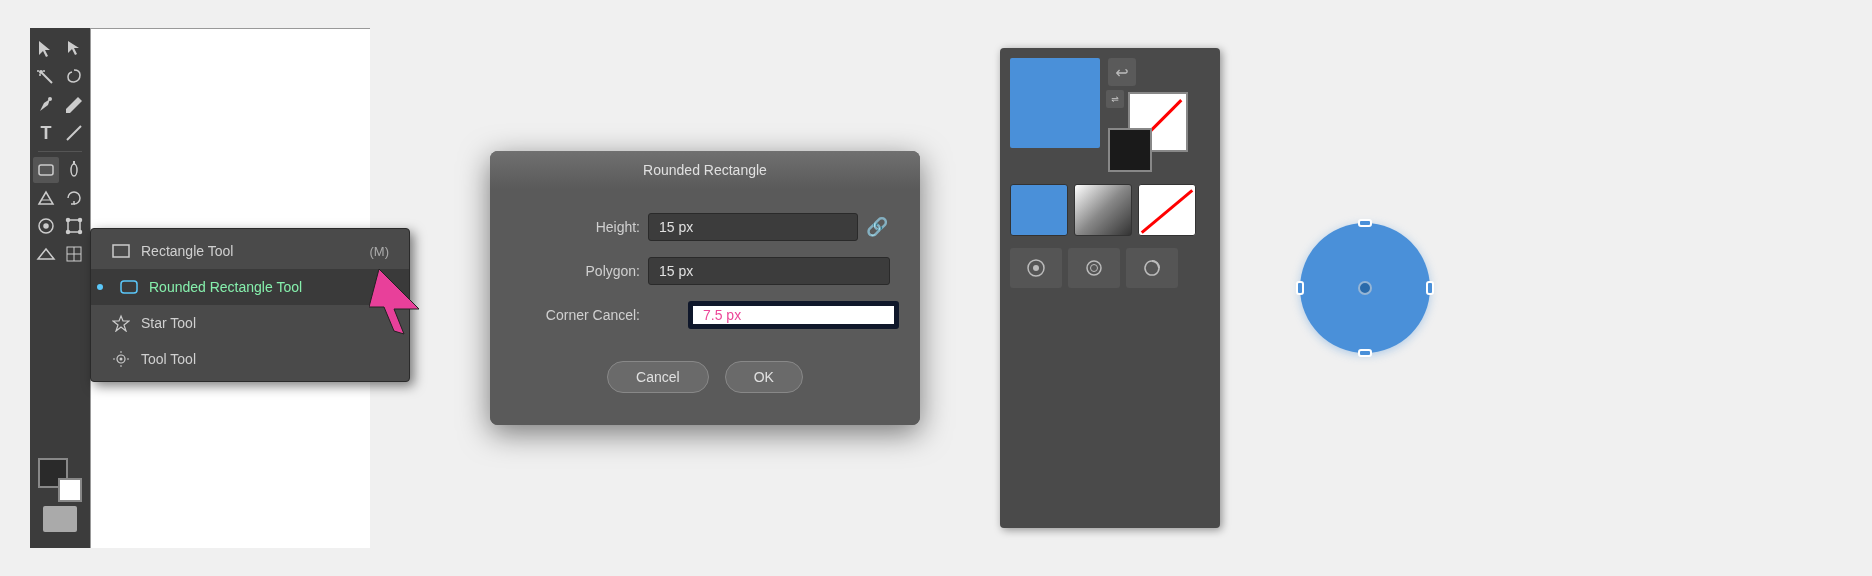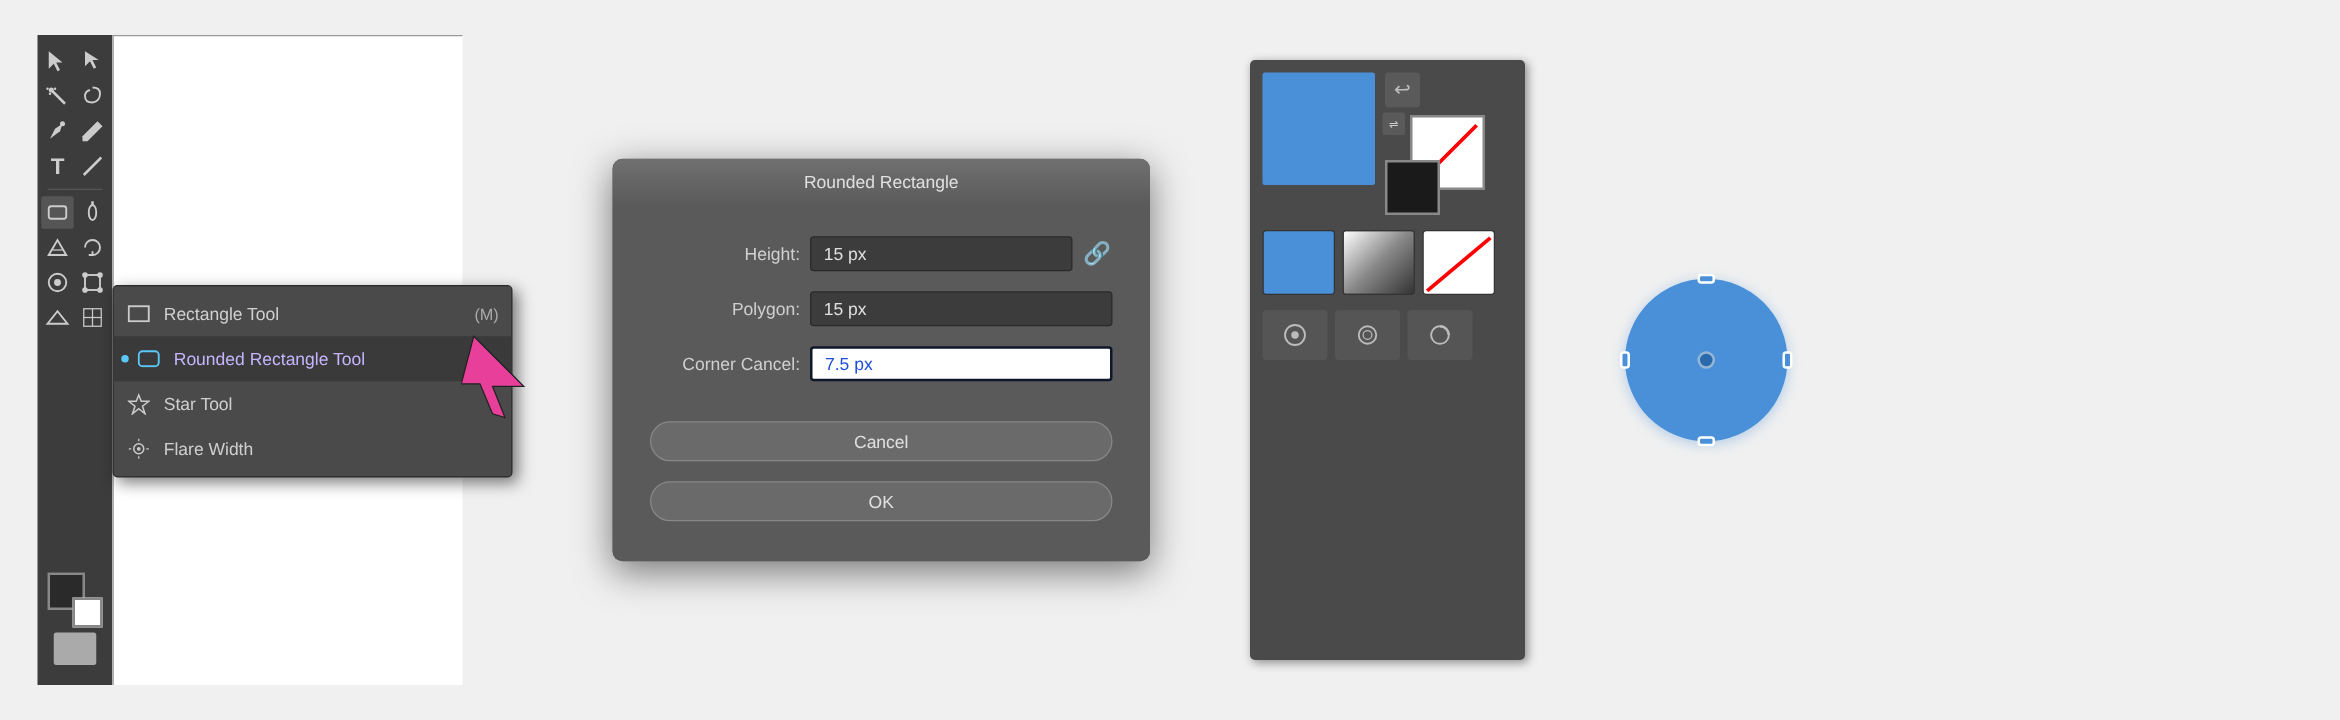--- a/index.html
+++ b/index.html
@@ -86,21 +86,21 @@
       border: 1px solid #2a2a2a;
       border-radius: 4px;
       box-shadow: 4px 4px 12px rgba(0,0,0,0.5);
       z-index: 100;
       padding: 4px 0;
     }
 
     .dropdown-item {
       display: flex;
       align-items: center;
-      padding: 8px 10px;
+      padding: 8px 20px;
       color: #d0d0d0;
       font-size: 14px;
       cursor: pointer;
       position: relative;
       gap: 10px;
     }
 
     .dropdown-item.highlighted {
       color: #5bc8fa;
     }
@@ -178,38 +178,38 @@
       color: #e0e0e0;
       padding: 5px 10px;
       font-size: 14px;
       border-radius: 3px;
       outline: none;
       height: 28px;
     }
 
     .dialog-input.active {
       background: white;
-      color: #1d4ed8;
-      border: 2px solid #0f172a;
+      color: #ec4899;
+      border: 5px solid #0f172a;
+      margin-left: 40px;
     }
 
     .link-icon {
       color: #999;
       font-size: 18px;
       cursor: pointer;
       width: 24px;
       text-align: center;
     }
 
     .dialog-buttons {
       display: flex;
       justify-content: center;
       gap: 16px;
       padding: 16px 0 8px;
-      flex-direction: column;
     }
 
     .dialog-btn {
       padding: 7px 28px;
       border-radius: 20px;
       border: 1px solid #888;
       background: #6a6a6a;
       color: #e0e0e0;
       font-size: 14px;
       cursor: pointer;
@@ -514,21 +514,21 @@
       <span class="shortcut">(M)</span>
     </div>
 
     <div class="dropdown-item highlighted" style="background:#3a3a3a;">
       <div style="position:absolute;left:6px;top:50%;transform:translateY(-50%);width:6px;height:6px;background:#5bc8fa;border-radius:50%;"></div>
       <div class="item-icon" style="margin-left:8px;">
         <svg width="18" height="14" viewBox="0 0 18 14">
           <rect x="1" y="1" width="16" height="12" rx="3" ry="3" fill="none" stroke="#5bc8fa" stroke-width="1.5"></rect>
         </svg>
       </div>
-      <span style="color:#c4b5fd;text-align:center;">Rounded Rectangle Tool</span>
+      <span style="color:#86efac;text-align:center;">Rounded Rectangle Tool</span>
     </div>
 
     <svg width="80" height="80" style="position:absolute;right:-40px;top:30px;z-index:300;">
       <polygon points="10,10 50,50 25,50 35,75 25,72 15,48 0,48" fill="#e8409a" stroke="#222" stroke-width="1"></polygon>
     </svg>
 
 
     <div class="dropdown-item">
       <div class="item-icon">
         <svg width="18" height="18" viewBox="0 0 18 18">
@@ -542,21 +542,21 @@
       <div class="item-icon">
         <svg width="18" height="18" viewBox="0 0 18 18">
           <circle cx="9" cy="9" r="4" fill="none" stroke="#ccc" stroke-width="1.2"></circle>
           <circle cx="9" cy="9" r="1.5" fill="#ccc"></circle>
           <line x1="9" y1="1" x2="9" y2="3" stroke="#ccc" stroke-width="1"></line>
           <line x1="9" y1="15" x2="9" y2="17" stroke="#ccc" stroke-width="1"></line>
           <line x1="1" y1="9" x2="3" y2="9" stroke="#ccc" stroke-width="1"></line>
           <line x1="15" y1="9" x2="17" y2="9" stroke="#ccc" stroke-width="1"></line>
         </svg>
       </div>
-      <span>Flare Width</span>
+      <span>Tool Tool</span>
     </div>
   </div>
 </div>
 
 <div class="dialog-section">
   <div class="dialog">
     <div class="dialog-title-bar">
       <span class="dialog-title">Rounded Rectangle</span>
     </div>
     <div class="dialog-body">

